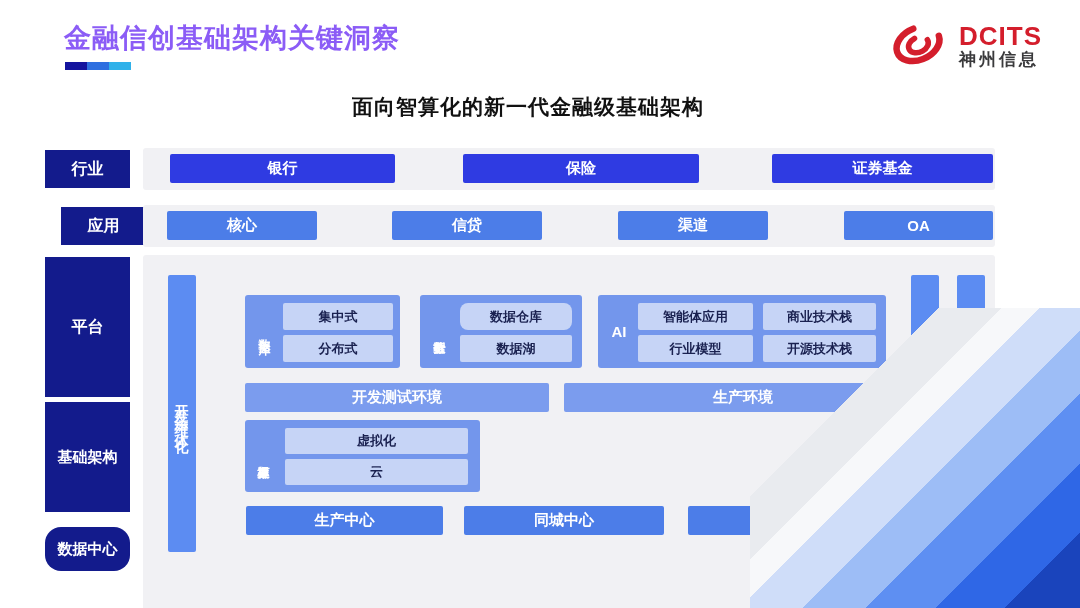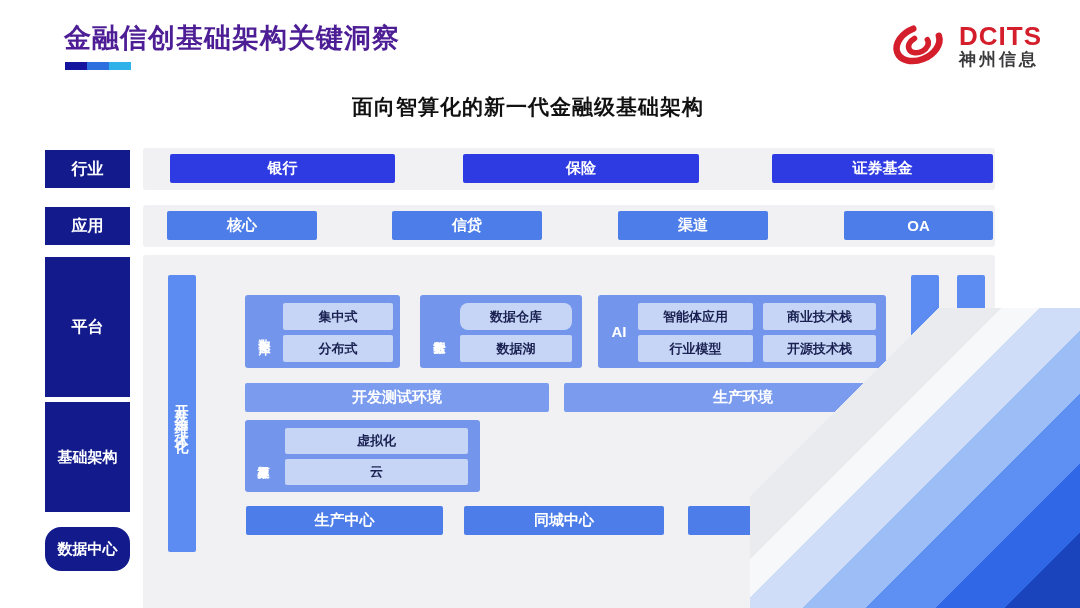--- a/index.html
+++ b/index.html
@@ -6,21 +6,21 @@
   body{
     width:1080px;height:608px;position:relative;overflow:hidden;
     background:#ffffff;
     font-family:"Liberation Sans","DejaVu Sans",sans-serif;
   }
   .abs{position:absolute;}
 
   
   .title{
     left:64px;top:20px;
-    font-size:27px;font-weight:bold;color:#4c1d95;letter-spacing:1px;
+    font-size:27px;font-weight:bold;color:#8b5cf6;letter-spacing:1px;
   }
   .underline{left:65px;top:62px;display:flex;height:8px;}
   .underline span{display:block;height:8px;width:22px;}
   .u1{background:#14149e;} .u2{background:#2e6fe0;} .u3{background:#2fb1ea;}
 
   .subtitle{
     left:143px;top:93px;width:770px;text-align:center;
     font-size:21px;font-weight:bold;color:#111111;letter-spacing:1px;
   }
 
@@ -113,21 +113,21 @@
   </span>
   <span class="logo-text">
     <span class="logo-brand">DCITS</span>
     <span class="logo-company">神州信息</span>
   </span>
 </div>
 
 <div class="abs subtitle">面向智算化的新一代金融级基础架构</div>
 
 <div class="abs navy" style="top:150px;height:38px;">行业</div>
-<div class="abs navy" style="top:207px;height:38px;">应用</div>
+<div class="abs navy" style="top:207px;height:38px;margin-left:16px;">应用</div>
 <div class="abs navy" style="top:257px;height:140px;">平台</div>
 <div class="abs navy" style="top:402px;height:110px;font-size:15px;">基础架构</div>
 <div class="abs navy" style="top:527px;height:44px;font-size:15px;border-radius:16px;">数据中心</div>
 
 <div class="abs strip" style="top:148px;height:42px;">
   <div class="btn btn-dark" style="left:27px;top:6px;width:225px;">银行</div>
   <div class="btn btn-dark" style="left:320px;top:6px;width:236px;">保险</div>
   <div class="btn btn-dark" style="left:629px;top:6px;width:221px;">证券基金</div>
 </div>
 

